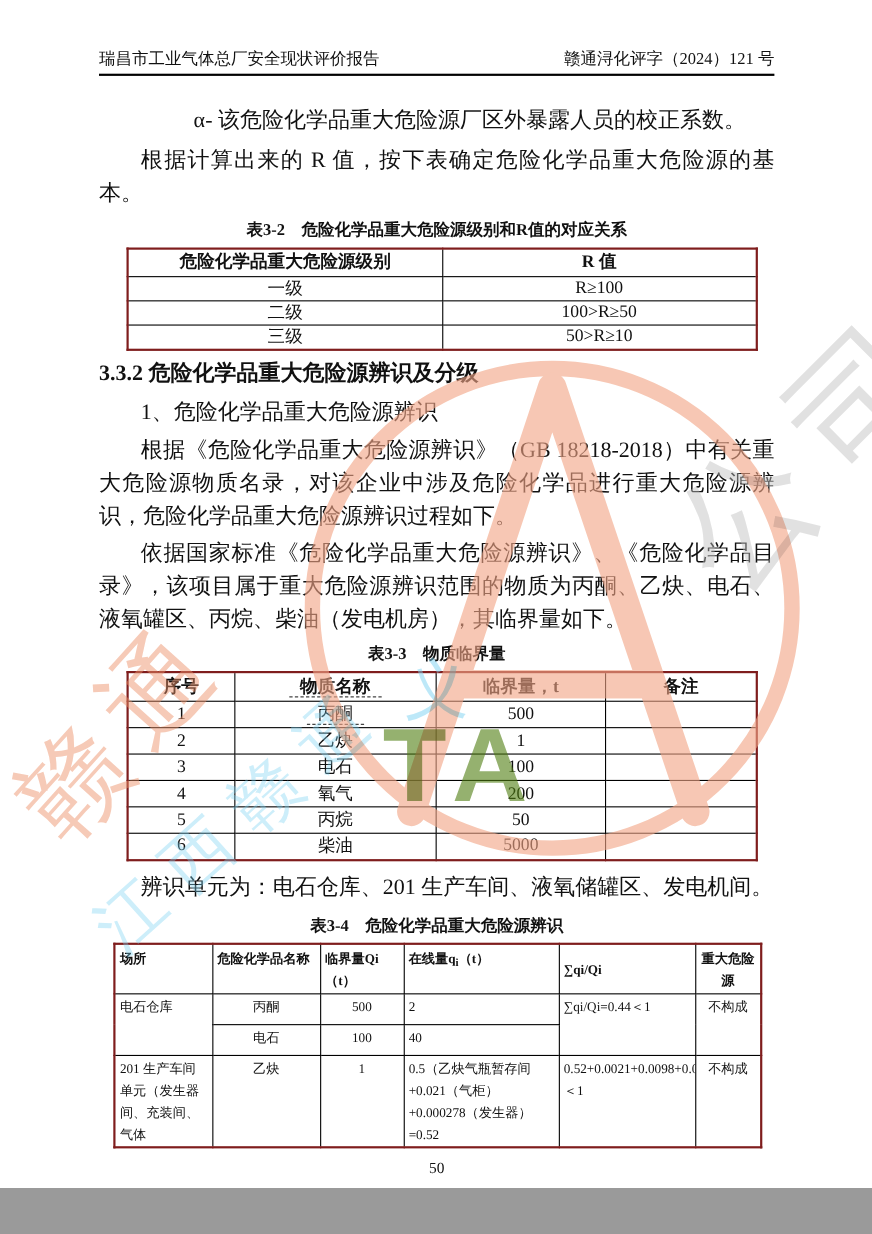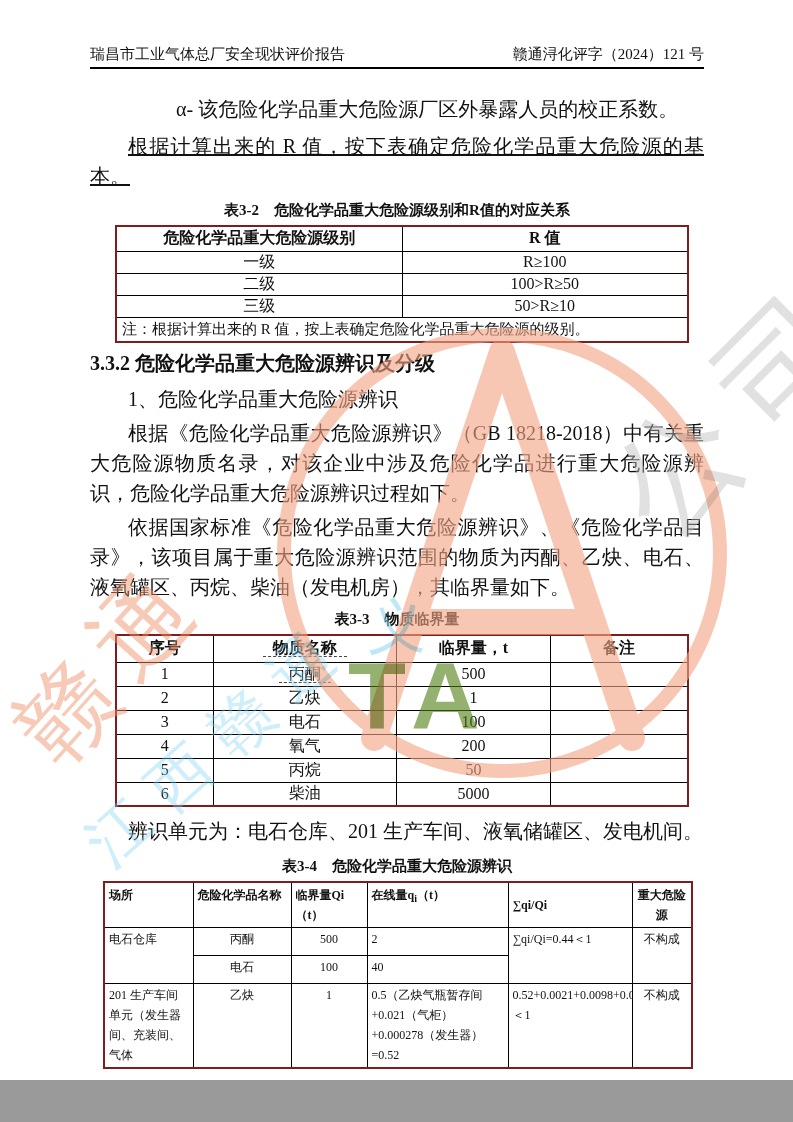--- a/index.html
+++ b/index.html
@@ -12,21 +12,21 @@
   .content { position:absolute; inset:0; padding:0 89px 0 90px; z-index:1; }
 
   
   .hdr { display:flex; justify-content:space-between; align-items:flex-end;
          margin-top:44px; padding-bottom:3px; border-bottom:2px solid #000;
          font-size:15px; line-height:20px; }
 
   
   .p  { font-size:20px; line-height:30px; text-align:justify; }
   .alpha { margin-top:25px; padding-left:86px; }
-  .rline { margin-top:7px; text-indent:38px;text-decoration:underline; }
+  .rline { margin-top:7px; text-indent:38px; }
   .h332  { margin-top:7px; font-size:20px; font-weight:bold; line-height:26px; }
   .sub1  { margin-top:8px; text-indent:38px; }
   .para  { margin-top:4px; text-indent:38px; }
   .unit  { margin-top:9px; text-indent:38px; }
 
   .tbl-title { text-align:center; font-weight:bold; font-size:15px; line-height:24px; }
   .t32-title { margin-top:7px; }
   .t33-title { margin-top:5px; }
   .t34-title { margin-top:8px; }
 
@@ -105,23 +105,20 @@
         <td>R≥100</td>
       </tr>
       <tr>
         <td>二级</td>
         <td>100&gt;R≥50</td>
       </tr>
       <tr>
         <td>三级</td>
         <td>50&gt;R≥10</td>
       </tr>
-      <tr class="note">
-        <td colspan="2">注：根据计算出来的 R 值，按上表确定危险化学品重大危险源的级别。</td>
-      </tr>
     </tbody>
       </table>
 
     <div class="h332">3.3.2 危险化学品重大危险源辨识及分级</div>
     <p class="p sub1">1、危险化学品重大危险源辨识</p>
     <p class="p para">根据《危险化学品重大危险源辨识》（GB 18218-2018）中有关重大危险源物质名录，对该企业中涉及危险化学品进行重大危险源辨识，危险化学品重大危险源辨识过程如下。</p>
     <p class="p para">依据国家标准《危险化学品重大危险源辨识》、《危险化学品目录》，该项目属于重大危险源辨识范围的物质为丙酮、乙炔、电石、液氧罐区、丙烷、柴油（发电机房），其临界量如下。</p>
 
     <div class="tbl-title t33-title">表3-3　物质临界量</div>
 

